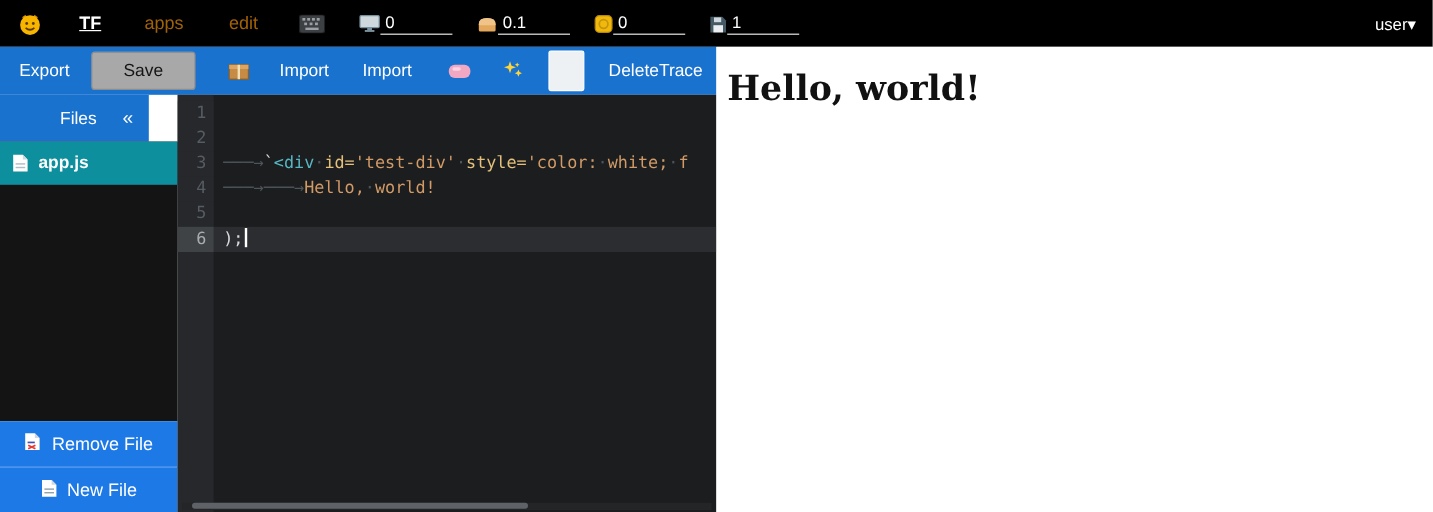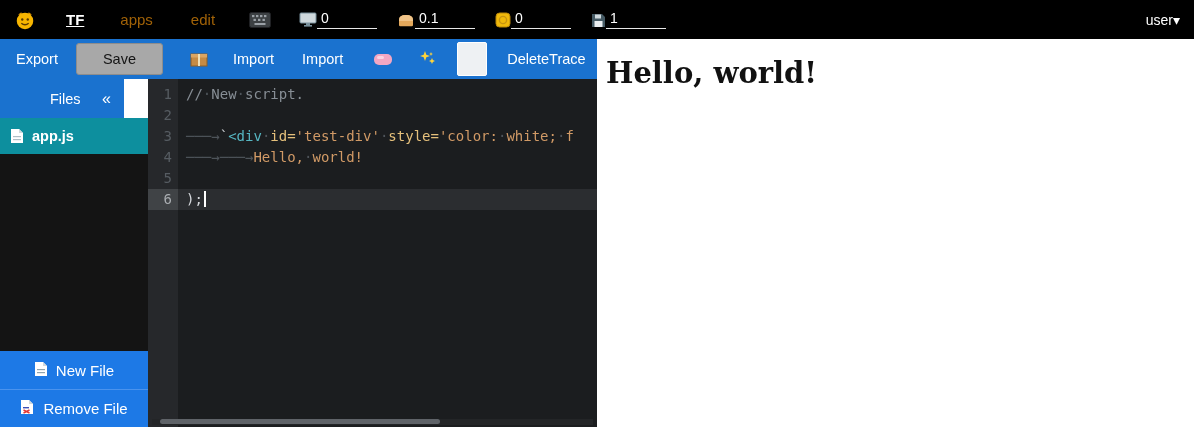--- a/index.html
+++ b/index.html
@@ -245,46 +245,46 @@
         <rect x="3" y="11" width="8" height="1.2" fill="#b0bec5"></rect>
       </svg>
     </span>
     <span class="f-name">app.js</span>
   </div>
 </div>
 
 <div class="bottom-buttons">
   <button class="panel-btn">
     <span>
+      <svg width="15" height="16" viewBox="0 0 15 16">
+        <path d="M1 1 h8 l4 4 v10 h-12 z" fill="#ffffff"></path>
+        <path d="M9 1 l4 4 h-4 z" fill="#cfd8dc"></path>
+        <rect x="3" y="8" width="6" height="1.4" fill="#3f51b5"></rect>
+        <path d="M3.5 11 l6 3 M9.5 11 l-6 3" stroke="#e53935" stroke-width="1.4"></path>
+      </svg>
+    </span>
+    <span>Remove File</span>
+  </button>
+  <button class="panel-btn">
+    <span>
       <svg width="14" height="16" viewBox="0 0 14 16">
         <path d="M1 1 h8 l4 4 v10 h-12 z" fill="#ffffff"></path>
         <path d="M9 1 l4 4 h-4 z" fill="#cfd8dc"></path>
         <rect x="3" y="8" width="8" height="1.2" fill="#90a4ae"></rect>
         <rect x="3" y="11" width="8" height="1.2" fill="#90a4ae"></rect>
       </svg>
     </span>
     <span>New File</span>
   </button>
-  <button class="panel-btn">
-    <span>
-      <svg width="15" height="16" viewBox="0 0 15 16">
-        <path d="M1 1 h8 l4 4 v10 h-12 z" fill="#ffffff"></path>
-        <path d="M9 1 l4 4 h-4 z" fill="#cfd8dc"></path>
-        <rect x="3" y="8" width="6" height="1.4" fill="#3f51b5"></rect>
-        <path d="M3.5 11 l6 3 M9.5 11 l-6 3" stroke="#e53935" stroke-width="1.4"></path>
-      </svg>
-    </span>
-    <span>Remove File</span>
-  </button>
 </div>
 
 <div class="editor">
   <div class="gutter-underlay"></div>
   <div class="code-lines">
-      <div class="code-line"><span class="gutter-cell">1</span><span class="code-content"><span class="tok-comment">//</span><span class="tok-ws">·</span><span class="tok-comment">New</span><span class="tok-ws">·</span><span class="tok-comment">script.</span></span></div>
+      <div class="code-line"><span class="gutter-cell">1</span></div>
       <div class="code-line"><span class="gutter-cell">2</span></div>
       <div class="code-line"><span class="gutter-cell">3</span><span class="code-content"><span class="tok-tab">───→</span><span class="tok-punct">`</span><span class="tok-tag">&lt;div</span><span class="tok-ws">·</span><span class="tok-attr">id=</span><span class="tok-string">'test-div'</span><span class="tok-ws">·</span><span class="tok-attr">style=</span><span class="tok-string">'color:</span><span class="tok-ws">·</span><span class="tok-string">white;</span><span class="tok-ws">·</span><span class="tok-string">f</span></span></div>
       <div class="code-line"><span class="gutter-cell">4</span><span class="code-content"><span class="tok-tab">───→</span><span class="tok-tab">───→</span><span class="tok-string">Hello,</span><span class="tok-ws">·</span><span class="tok-string">world!</span></span></div>
       <div class="code-line"><span class="gutter-cell">5</span></div>
       <div class="code-line active"><span class="gutter-cell">6</span><span class="code-content"><span class="tok-punct">);</span><span class="cursor"></span></span></div>
     </div>
 </div>
 <div class="hscroll-track">
   <div class="hscroll-thumb"></div>
 </div>

